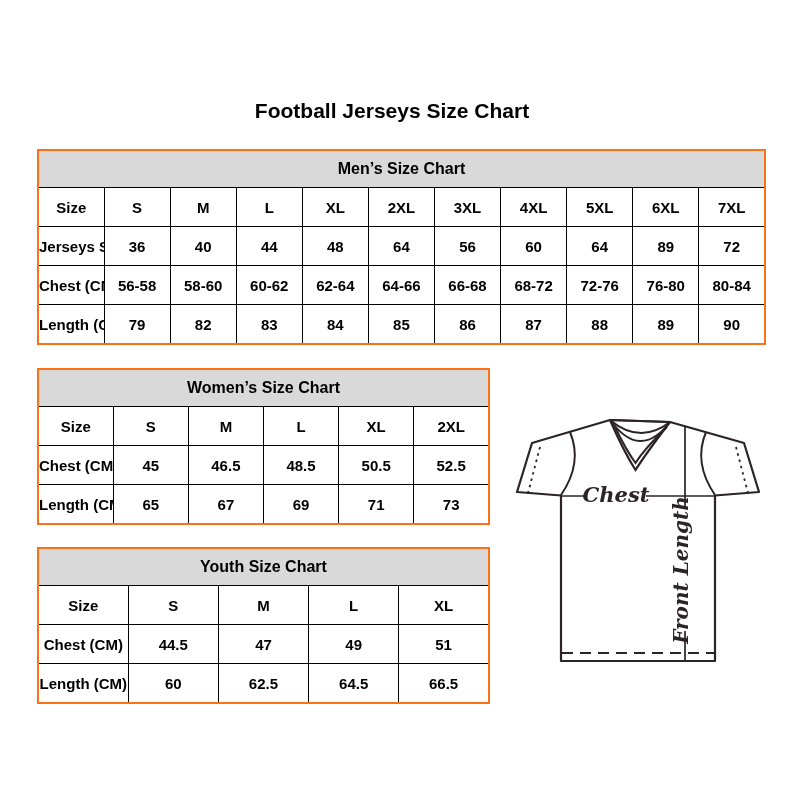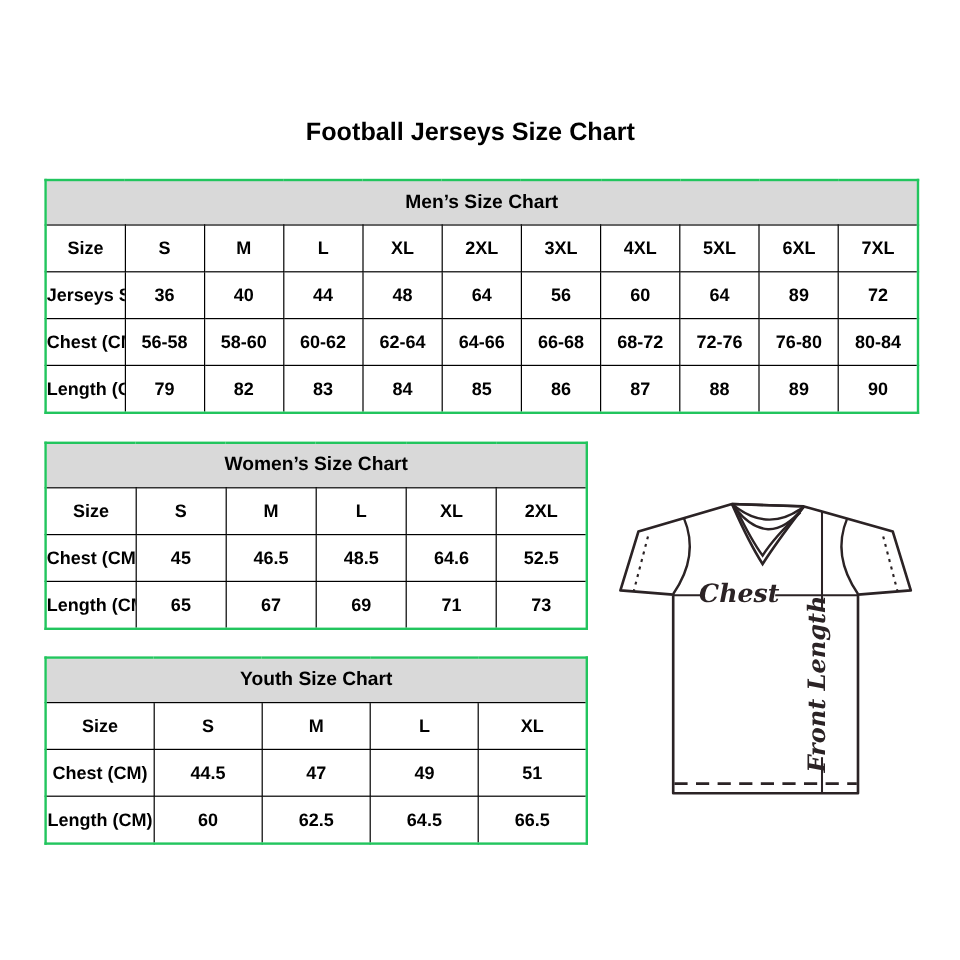--- a/index.html
+++ b/index.html
@@ -27,21 +27,21 @@
     font-size: 21px;
     font-weight: bold;
     color: #000000;
     line-height: 1.1;
   }
   table.size-table {
     position: absolute;
     border-collapse: collapse;
     table-layout: fixed;
     background: #ffffff;
-    border: 2px solid #22c55e;
+    border: 2px solid #f97316;
   }
   table.size-table th, table.size-table td {
     border: 1.5px solid #000000;
     text-align: center;
     vertical-align: middle;
     font-weight: bold;
     color: #000000;
     padding: 0;
     line-height: 1;
     overflow: hidden;
@@ -158,21 +158,21 @@
           <td>M</td>
           <td>L</td>
           <td>XL</td>
           <td>2XL</td>
         </tr>
         <tr>
           <th class="row-label">Chest (CM)</th>
           <td>45</td>
           <td>46.5</td>
           <td>48.5</td>
-          <td>64.6</td>
+          <td>50.5</td>
           <td>52.5</td>
         </tr>
         <tr>
           <th class="row-label">Length (CM)</th>
           <td>65</td>
           <td>67</td>
           <td>69</td>
           <td>71</td>
           <td>73</td>
         </tr>

